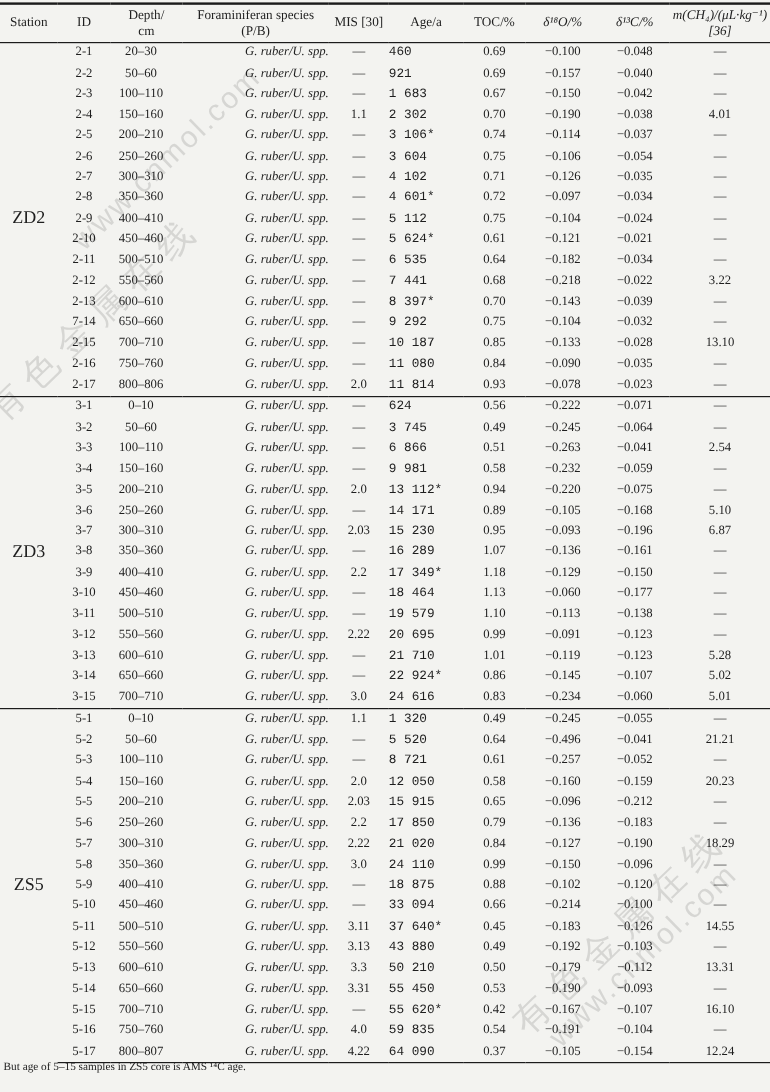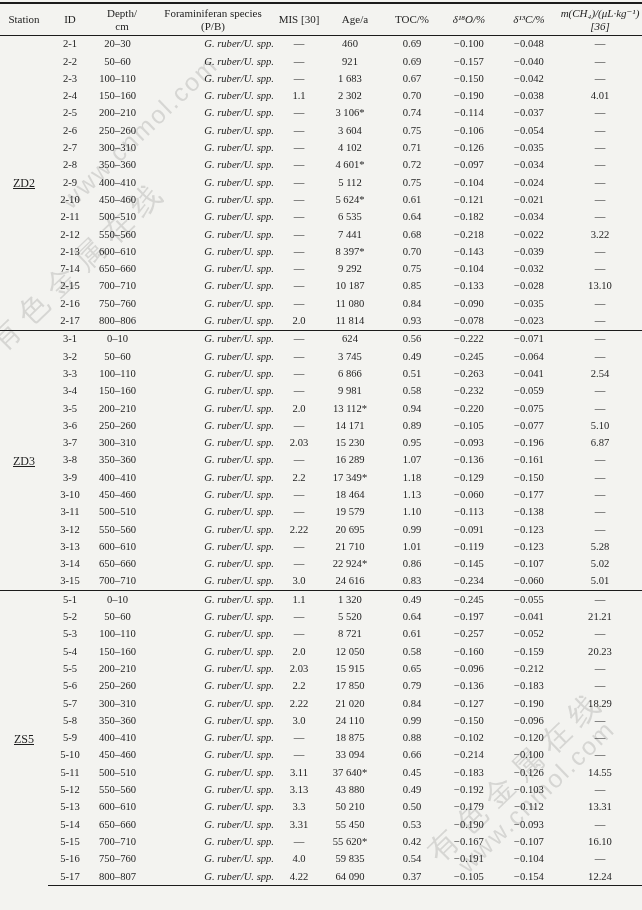--- a/index.html
+++ b/index.html
@@ -30,23 +30,23 @@
     text-align:center;
   }
   th.ital { font-style:italic; }
   tbody td {
     font-size:10.6px; height:17.3px; padding:0; line-height:1;
     text-align:center; vertical-align:middle;
   }
   tbody tr:last-child td { border-bottom:1.8px solid #1b1b1b; }
   tr.section-start td { border-top:1.2px solid #1b1b1b; }
   td.species { font-style:italic; text-align:right; padding-left:9px; }
-  td.num-r  { text-align:center; padding-right:10px; }
+  td.num-r  { text-align:left; padding-right:10px;font-family:Liberation Mono, monospace; }
   td.depth-r{ padding-right:9px; }
-  td.station{ font-size:12px;text-decoration:underline; }
+  td.station{ font-size:15px; }
   
   .footnote {
     position:absolute; left:3px; top:884px; width:638px; z-index:1;
     font-size:9.4px; line-height:1.32; color:#222;
   }
 </style>
 </head>
 <body>
 
 <div class="page">
@@ -332,21 +332,21 @@
           <td>—</td>
         </tr>
         <tr>
           <td>3-6</td>
           <td class="depth-r">250–260</td>
           <td class="species">G. ruber/U. spp.</td>
           <td>—</td>
           <td class="num-r">14 171</td>
           <td>0.89</td>
           <td>−0.105</td>
-          <td>−0.077</td>
+          <td>−0.168</td>
           <td>5.10</td>
         </tr>
         <tr>
           <td>3-7</td>
           <td class="depth-r">300–310</td>
           <td class="species">G. ruber/U. spp.</td>
           <td>2.03</td>
           <td class="num-r">15 230</td>
           <td>0.95</td>
           <td>−0.093</td>
@@ -453,21 +453,21 @@
           <td>−0.055</td>
           <td>—</td>
         </tr>
         <tr>
           <td>5-2</td>
           <td class="depth-r">50–60</td>
           <td class="species">G. ruber/U. spp.</td>
           <td>—</td>
           <td class="num-r">5 520</td>
           <td>0.64</td>
-          <td>−0.197</td>
+          <td>−0.496</td>
           <td>−0.041</td>
           <td>21.21</td>
         </tr>
         <tr>
           <td>5-3</td>
           <td class="depth-r">100–110</td>
           <td class="species">G. ruber/U. spp.</td>
           <td>—</td>
           <td class="num-r">8 721</td>
           <td>0.61</td>
@@ -626,15 +626,16 @@
           <td class="num-r">64 090</td>
           <td>0.37</td>
           <td>−0.105</td>
           <td>−0.154</td>
           <td>12.24</td>
         </tr>
       </tbody>
   </table>
 
   <div class="footnote">
+    <div>But age of 5–15 samples in ZS5 core is AMS ¹⁴C age.</div>
   </div>
 
 </div>
 
 </body></html>

